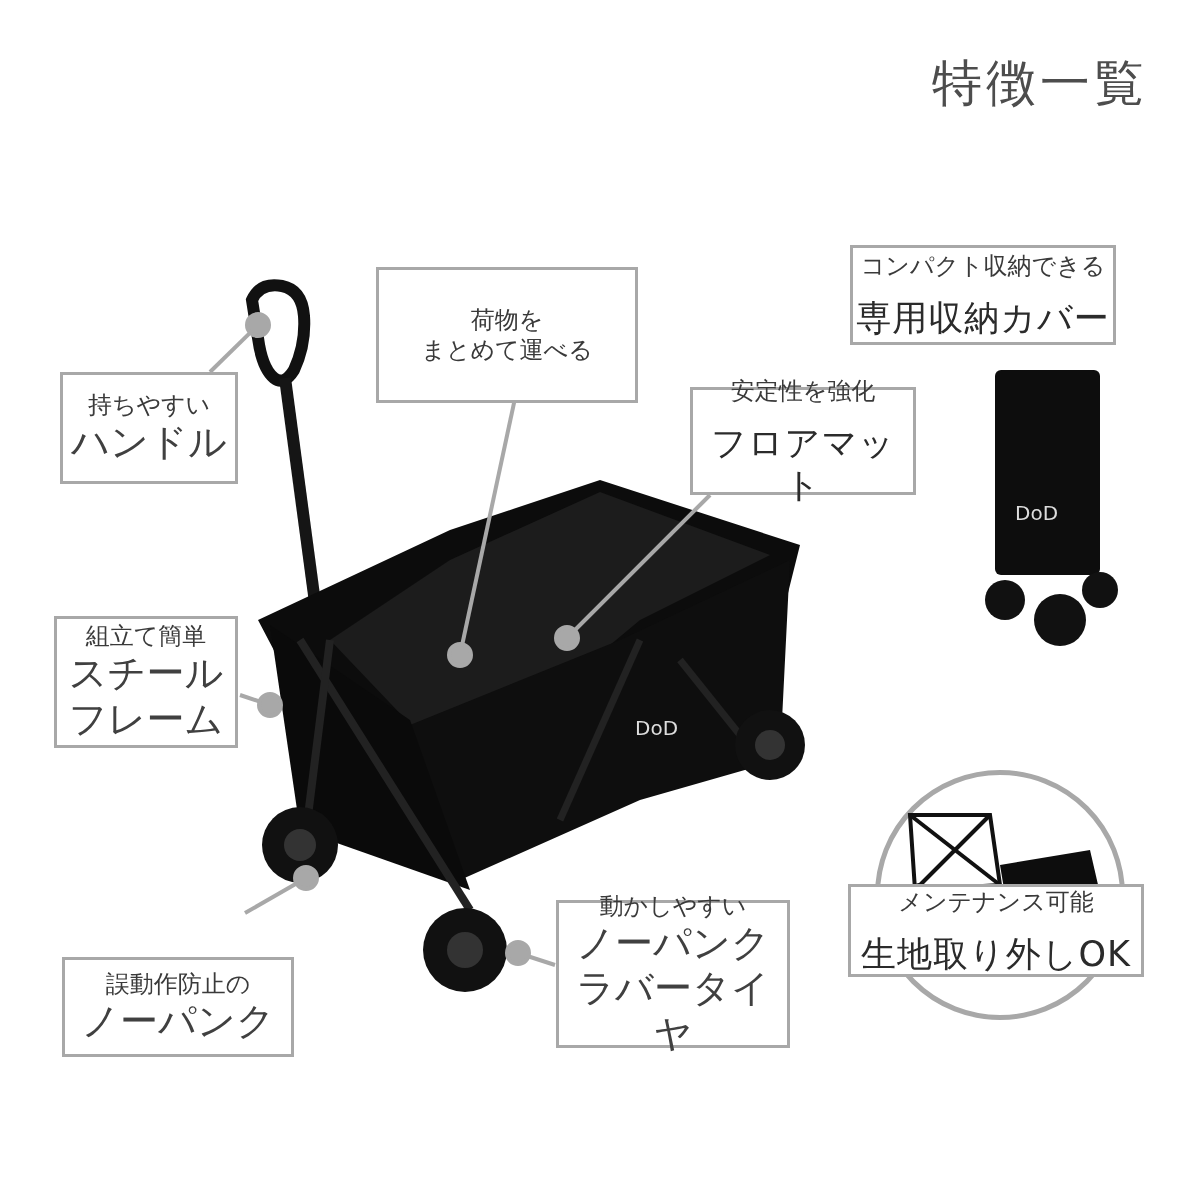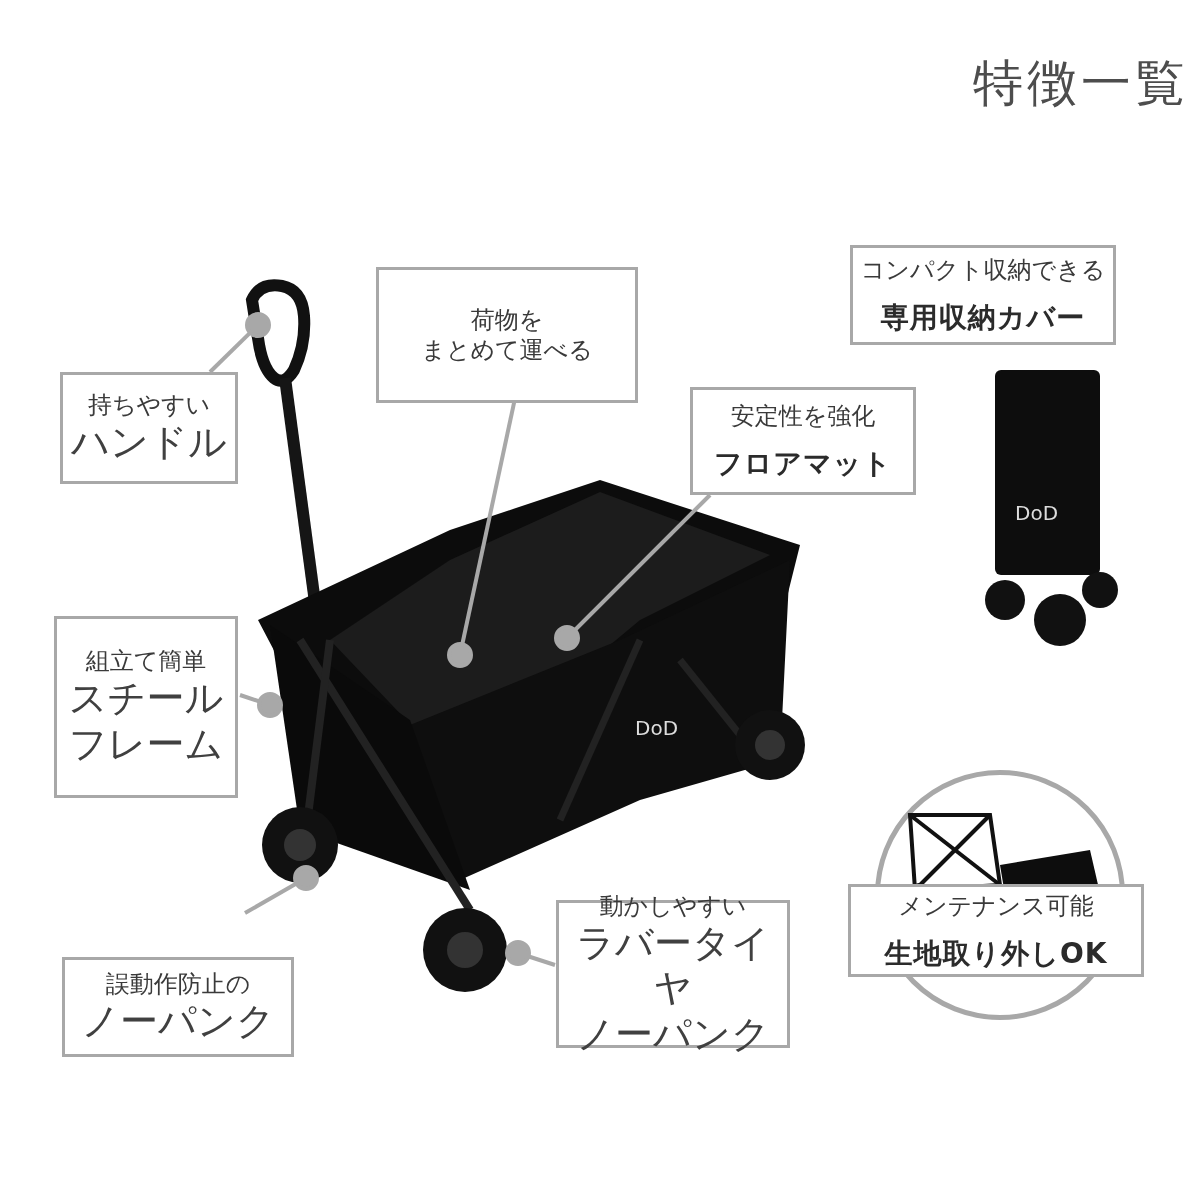--- a/index.html
+++ b/index.html
@@ -1,22 +1,22 @@
 <!DOCTYPE html>
 <html><head>
 <meta charset="utf-8">
 <style>
   html, body { margin:0; padding:0; background:#ffffff; }
   body { width:1200px; height:1200px; position:relative; overflow:hidden;
          font-family:"DejaVu Sans", "Liberation Sans", sans-serif; color:#2e2e2e; }
-  .title { position:absolute; left:973px; top:50px; font-size:50px; color:#4d4d4d; letter-spacing:4px; font-weight:normal; }
+  .title { position:absolute; left:932px; top:50px; font-size:50px; color:#4d4d4d; letter-spacing:4px; font-weight:normal; }
   .box { position:absolute; background:#fff; border:3px solid #a8a8a8; box-sizing:border-box;
          display:flex; flex-direction:column; align-items:center; justify-content:center; text-align:center; }
   .box .sub { font-size:24px; color:#3a3a3a; line-height:1.25; }
-  .box .main { font-size:28px; font-weight:bold; color:#2b2b2b; line-height:1.2; letter-spacing:1px;margin-top:16px; }
+  .box .main { font-size:35px; font-weight:normal; color:#2b2b2b; line-height:1.2; letter-spacing:1px;margin-top:16px; }
   .box .main2 { font-size:38px; color:#404040; line-height:1.2; }
   svg.overlay { position:absolute; left:0; top:0; }
   .circle-frame { position:absolute; left:875px; top:770px; width:250px; height:250px; border:5px solid #a8a8a8; border-radius:50%; box-sizing:border-box; background:#fff; }
 </style>
 </head>
 <body>
 
 <div class="title">特徴一覧</div>
 
 <svg class="overlay" width="1200" height="1200">
@@ -91,35 +91,35 @@
 <div class="box" style="left:376px;top:267px;width:262px;height:136px;">
   <div class="sub">荷物を</div>
   <div class="sub">まとめて運べる</div>
 </div>
 
 <div class="box" style="left:690px;top:387px;width:226px;height:108px;">
   <div class="sub">安定性を強化</div>
   <div class="main">フロアマット</div>
 </div>
 
-<div class="box" style="left:54px;top:616px;width:184px;height:182px;">
+<div class="box" style="left:54px;top:616px;width:184px;height:132px;">
   <div class="sub">組立て簡単</div>
   <div class="main2">スチール</div>
   <div class="main2">フレーム</div>
 </div>
 
 <div class="box" style="left:62px;top:913px;width:232px;height:100px;margin-top:44px;">
   <div class="sub">誤動作防止の</div>
   <div class="main2">ノーパンク</div>
 </div>
 
 <div class="box" style="left:556px;top:900px;width:234px;height:148px;">
   <div class="sub">動かしやすい</div>
+  <div class="main2">ノーパンク</div>
   <div class="main2">ラバータイヤ</div>
-  <div class="main2">ノーパンク</div>
 </div>
 
 <div class="box" style="left:850px;top:245px;width:266px;height:100px;">
   <div class="sub">コンパクト収納できる</div>
   <div class="main">専用収納カバー</div>
 </div>
 
 <div class="box" style="left:848px;top:884px;width:296px;height:93px;">
   <div class="sub">メンテナンス可能</div>
   <div class="main">生地取り外しOK</div>

